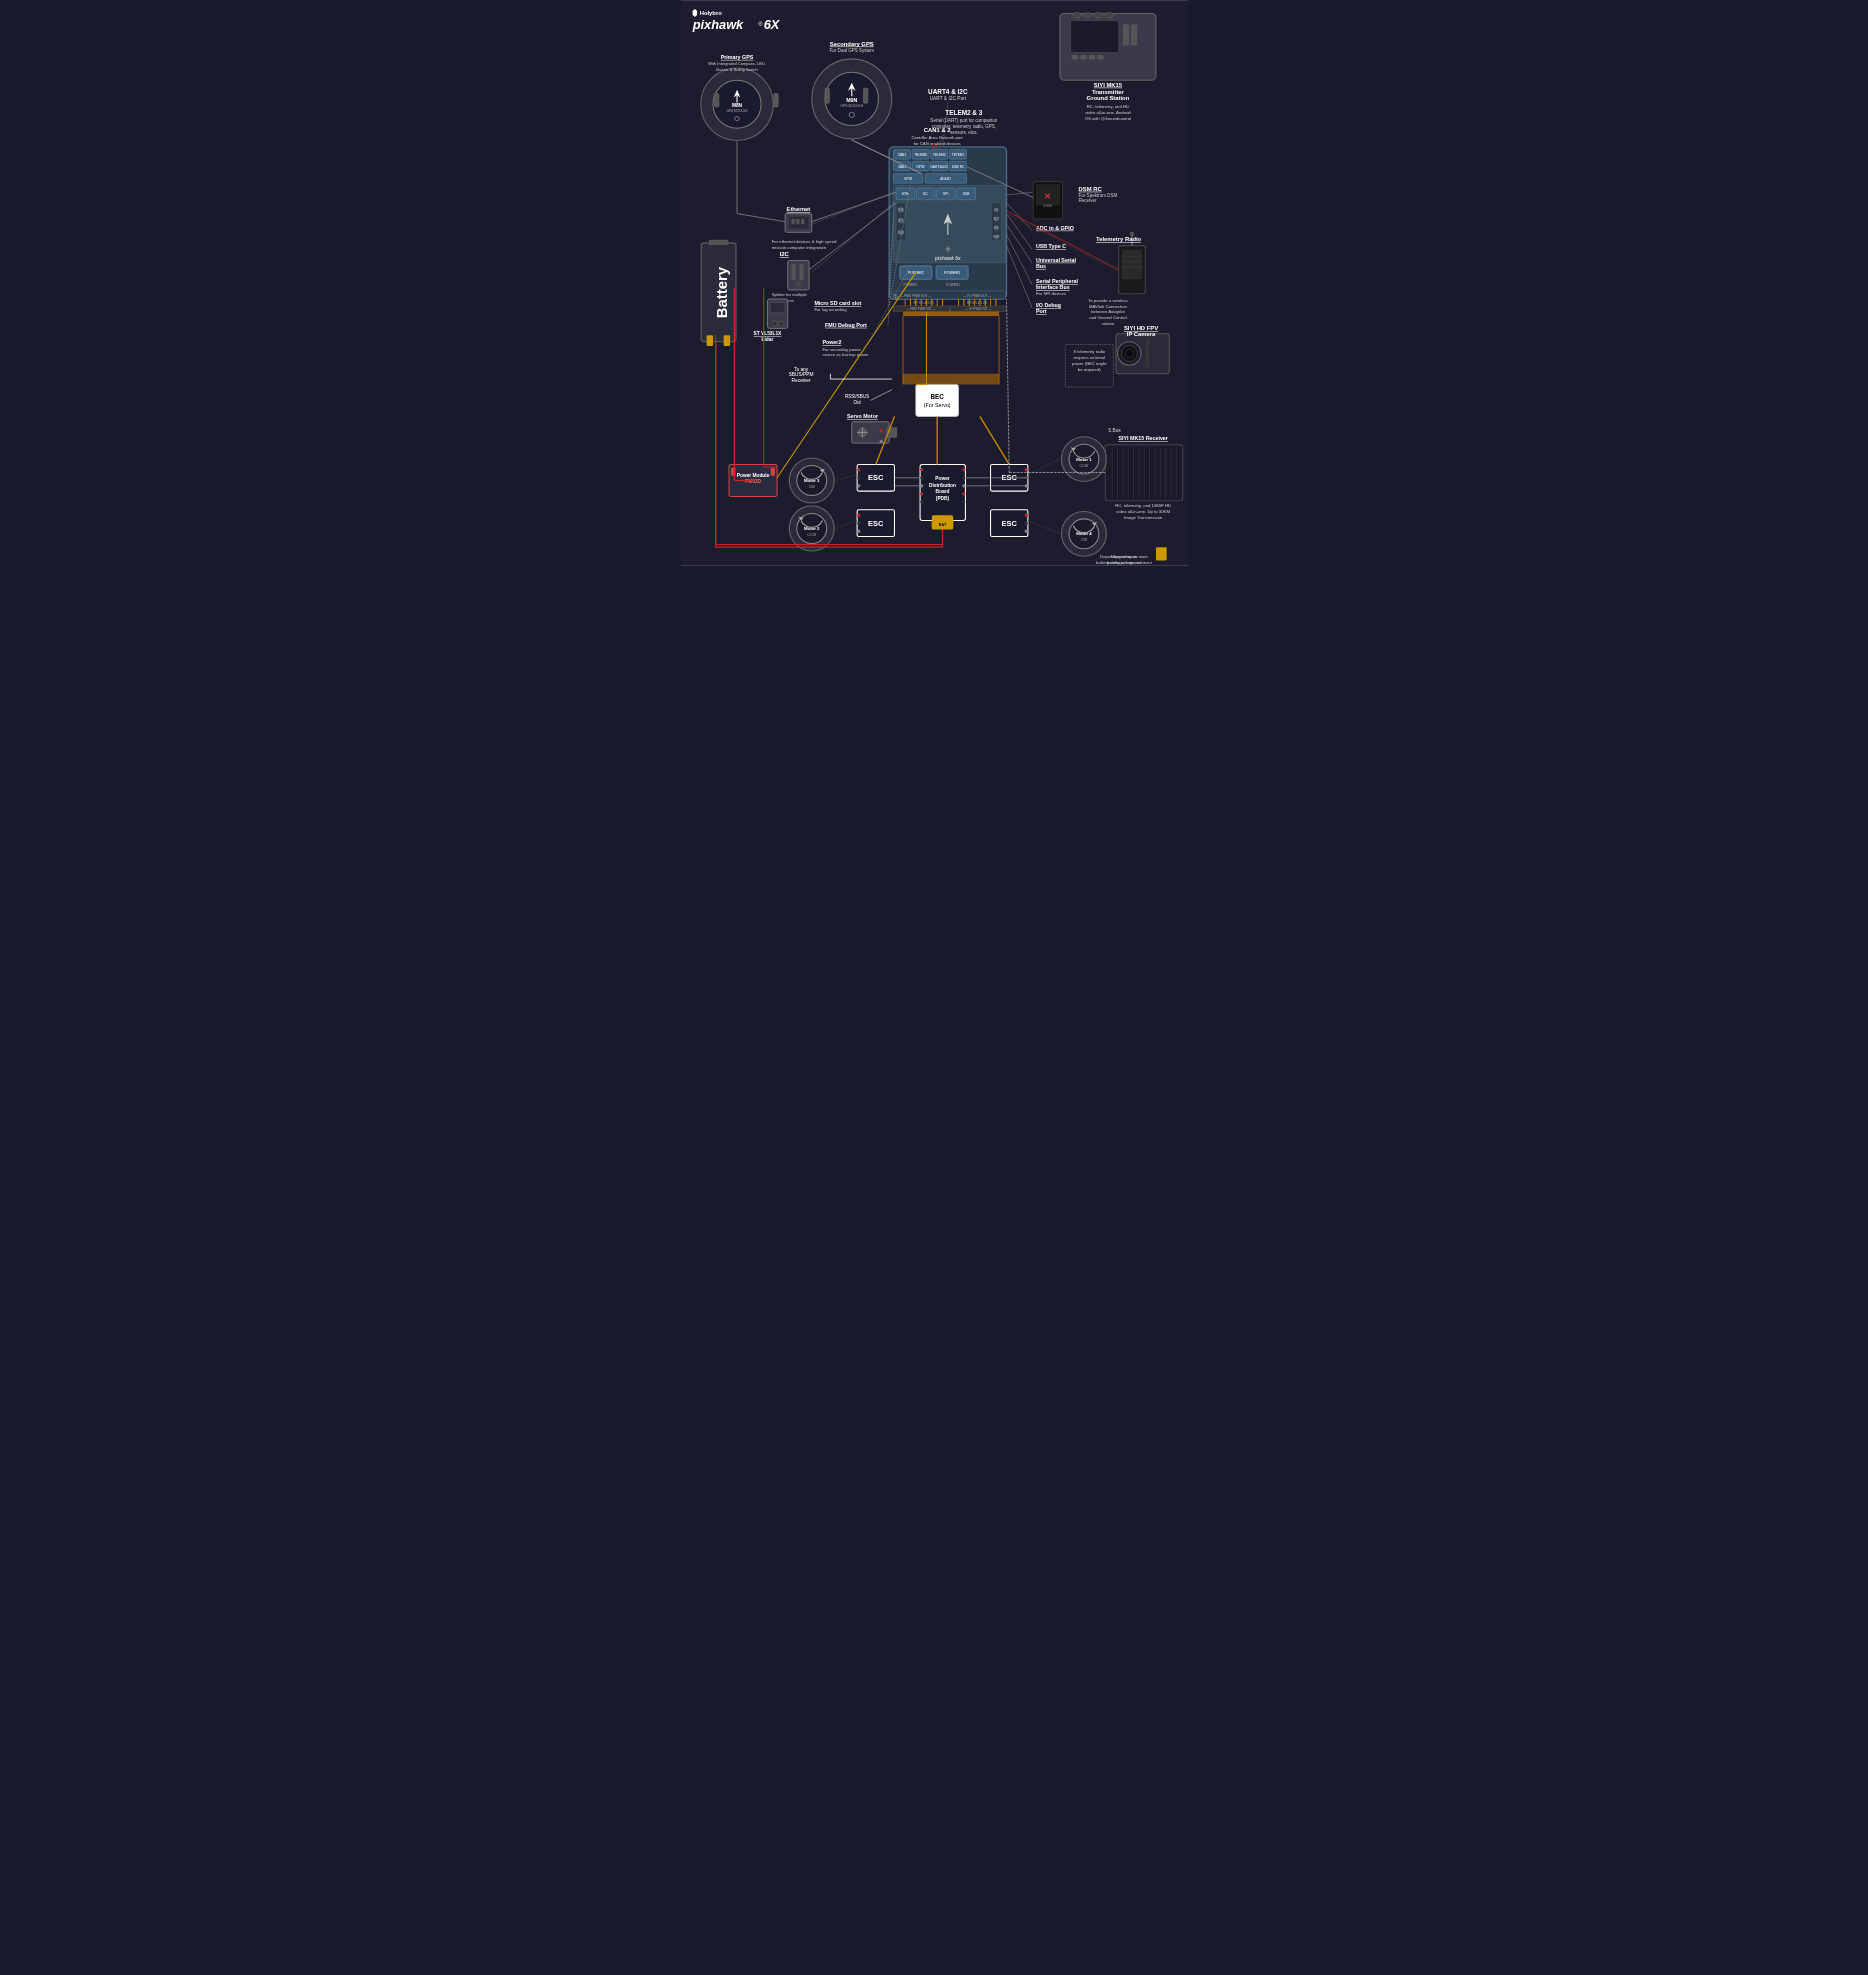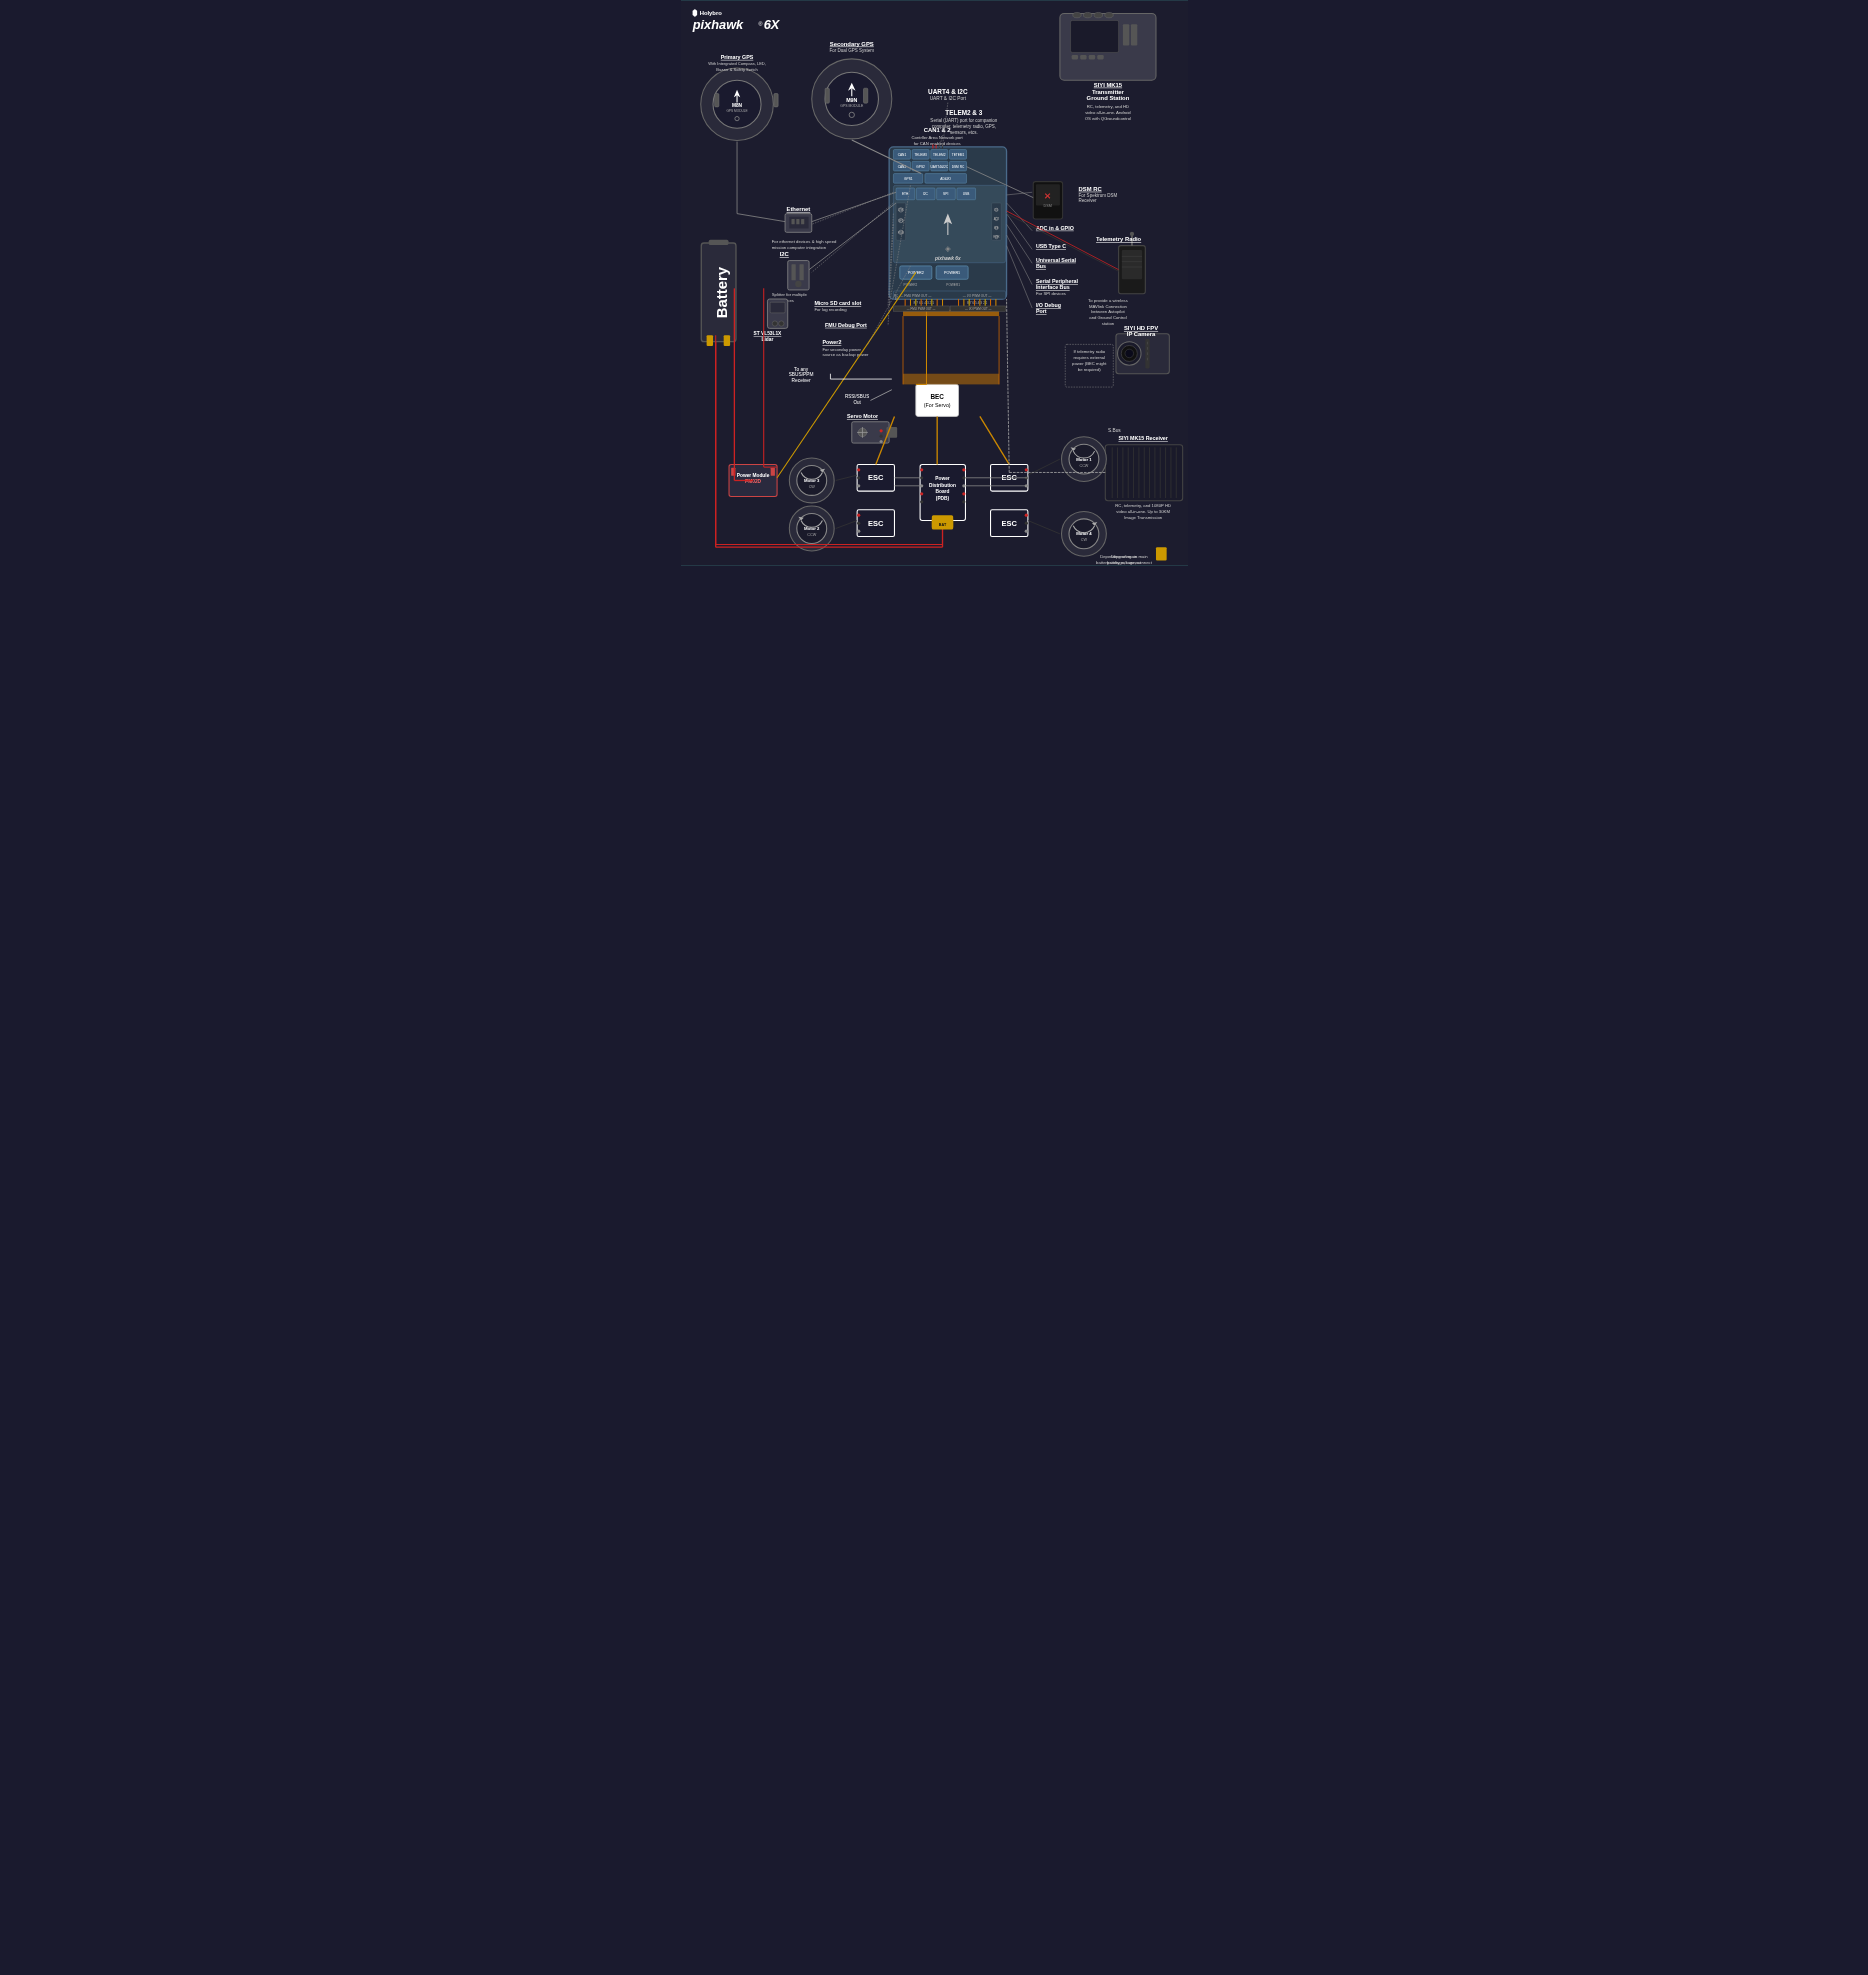--- a/index.html
+++ b/index.html
@@ -26,21 +26,21 @@
       top: 0;
       left: 0;
       width: 100%;
       height: 100%;
       pointer-events: none;
     }
   </style>
 </head>
 <body>
 
-<div class="diagram-container" style="width:507px; min-height:566px; background:#5eead4; position:relative; overflow:hidden;">
+<div class="diagram-container" style="width:507px; min-height:566px; background:#ffffff; position:relative; overflow:hidden;">
 
   <svg id="main-svg" viewBox="0 0 950 1060" xmlns="http://www.w3.org/2000/svg" style="position:absolute;top:0;left:0;width:100%;height:100%;pointer-events:none;">
 
     <rect width="950" height="1060" fill="#1c1c2e"></rect>
 
     <circle cx="105" cy="195" r="68" fill="#2a2a3a" stroke="#666" stroke-width="2"></circle>
     <circle cx="105" cy="195" r="45" fill="#1a1a2e" stroke="#777" stroke-width="2"></circle>
 
     <polygon points="105,168 99,182 105,178 111,182" fill="#ffffff"></polygon>
     <line x1="105" y1="178" x2="105" y2="192" stroke="#ffffff" stroke-width="2"></line>

